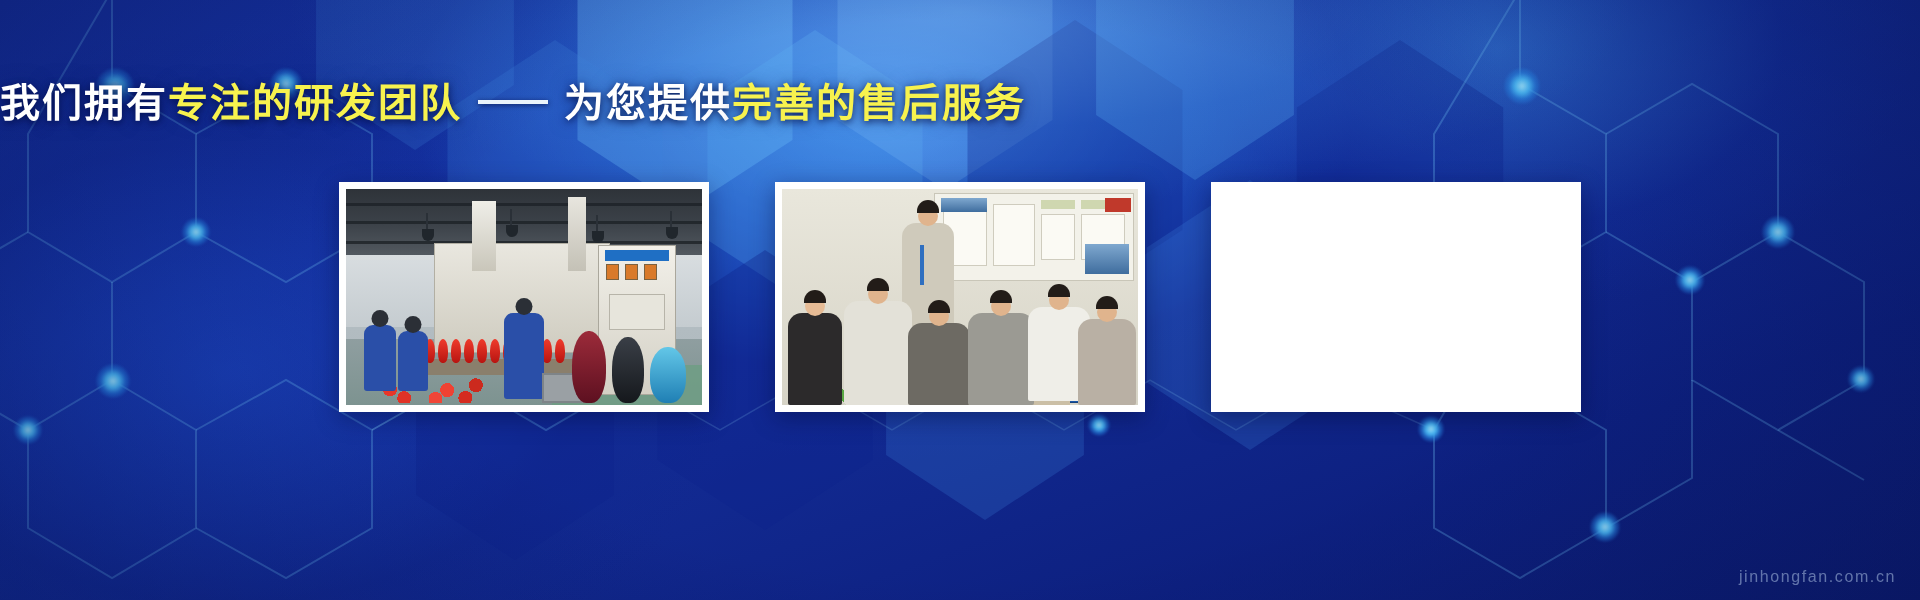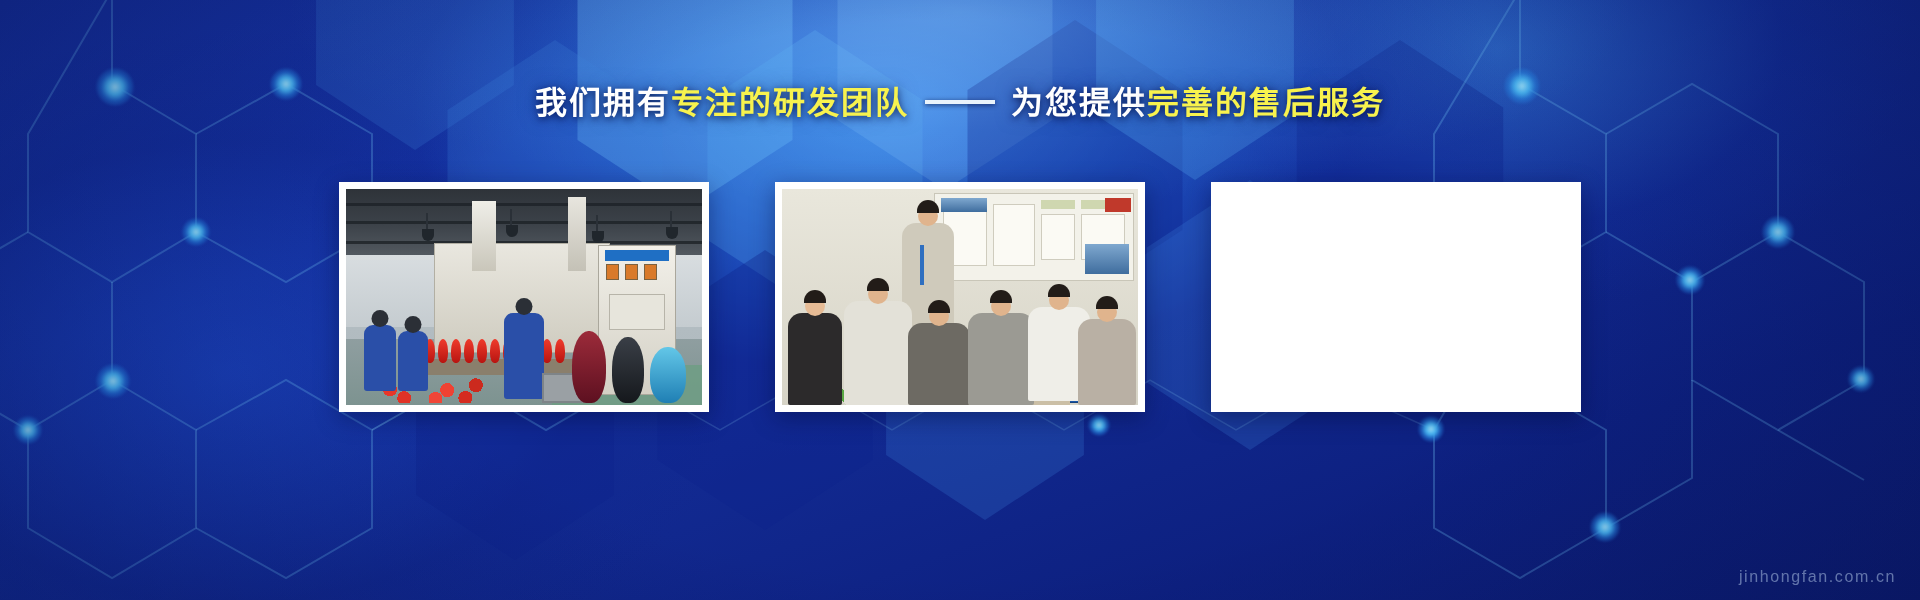--- a/index.html
+++ b/index.html
@@ -54,22 +54,22 @@
   }
   .vignette{
     position:absolute;inset:0;
     background:radial-gradient(ellipse 1200px 620px at 50% 50%, rgba(0,0,0,0) 45%, rgba(4,14,70,0.40) 100%);
     pointer-events:none;
   }
 
   
   .headline{
     position:absolute;top:78px;left:0;right:0;
-    text-align:center;
-    font-size:32px;
+    text-align:left;
+    font-size:40px;
     line-height:50px;
     letter-spacing:2px;
     font-weight:700;
     white-space:nowrap;
     z-index:6;
     text-shadow:0 2px 7px rgba(2,10,60,.75), 0 0 18px rgba(10,30,110,.55);
   }
   .t-white{color:#ffffff;}
   .t-yellow{color:#f7f24e;}
   .dash{

